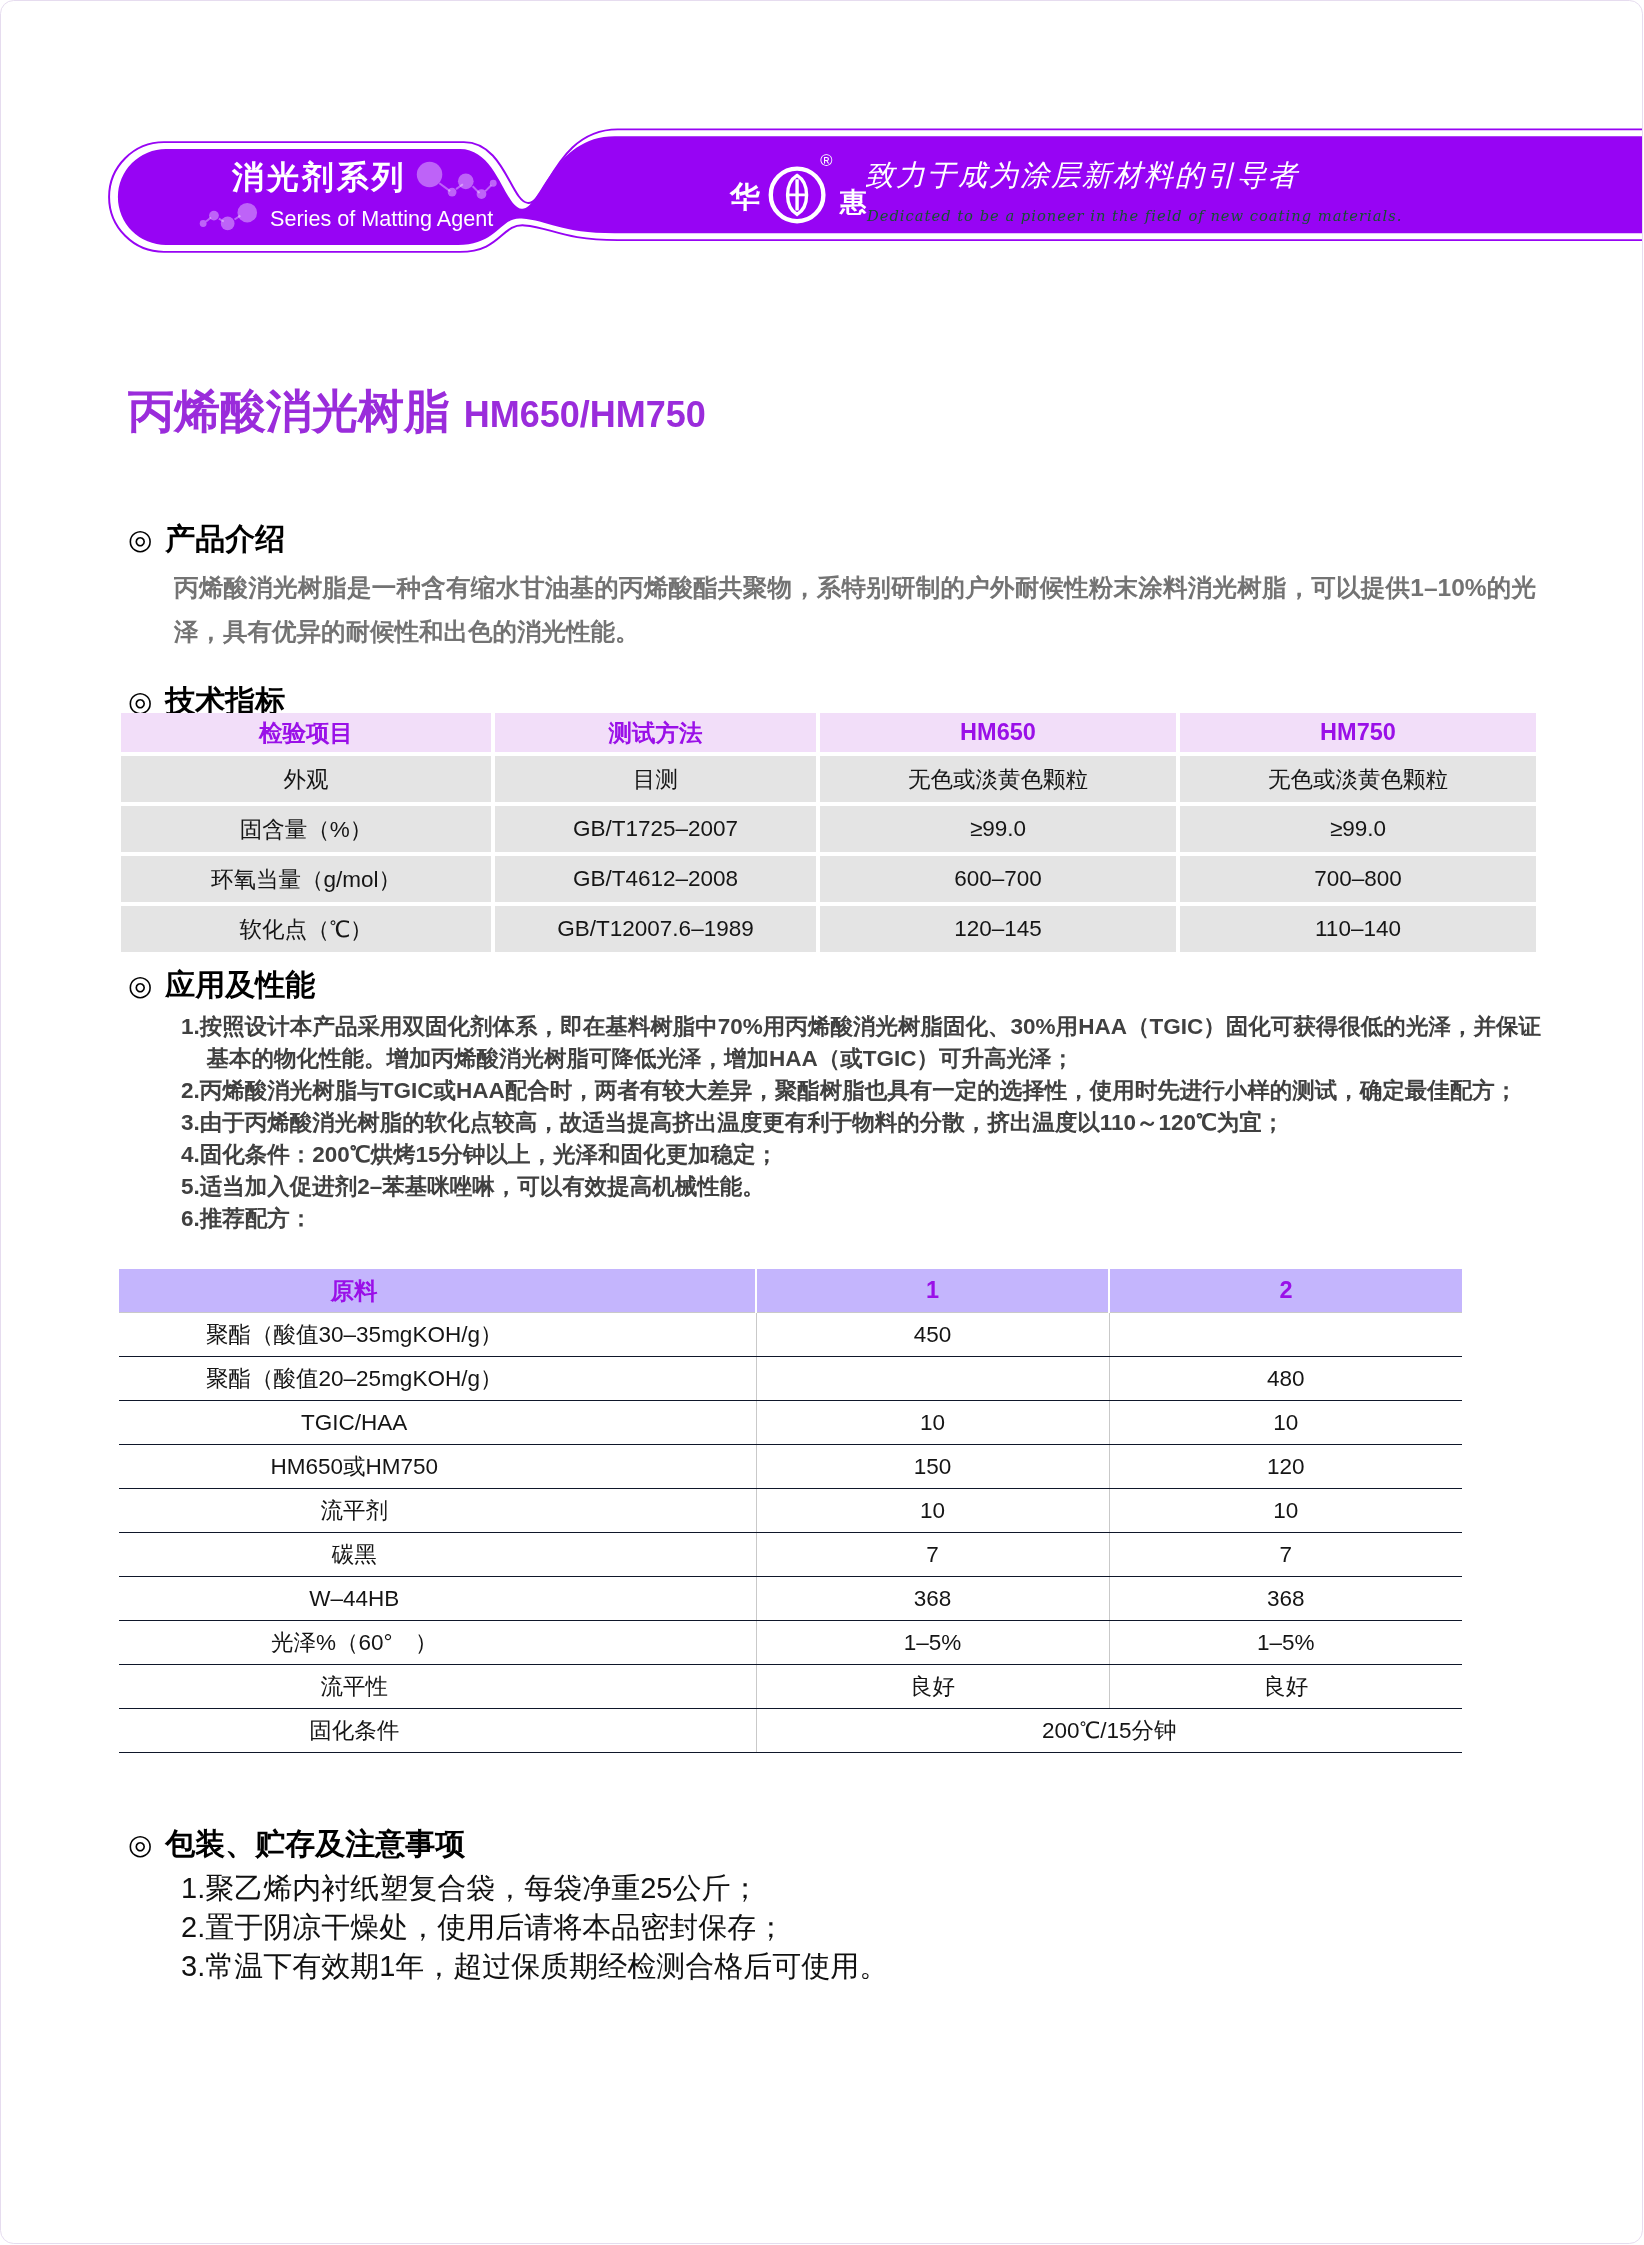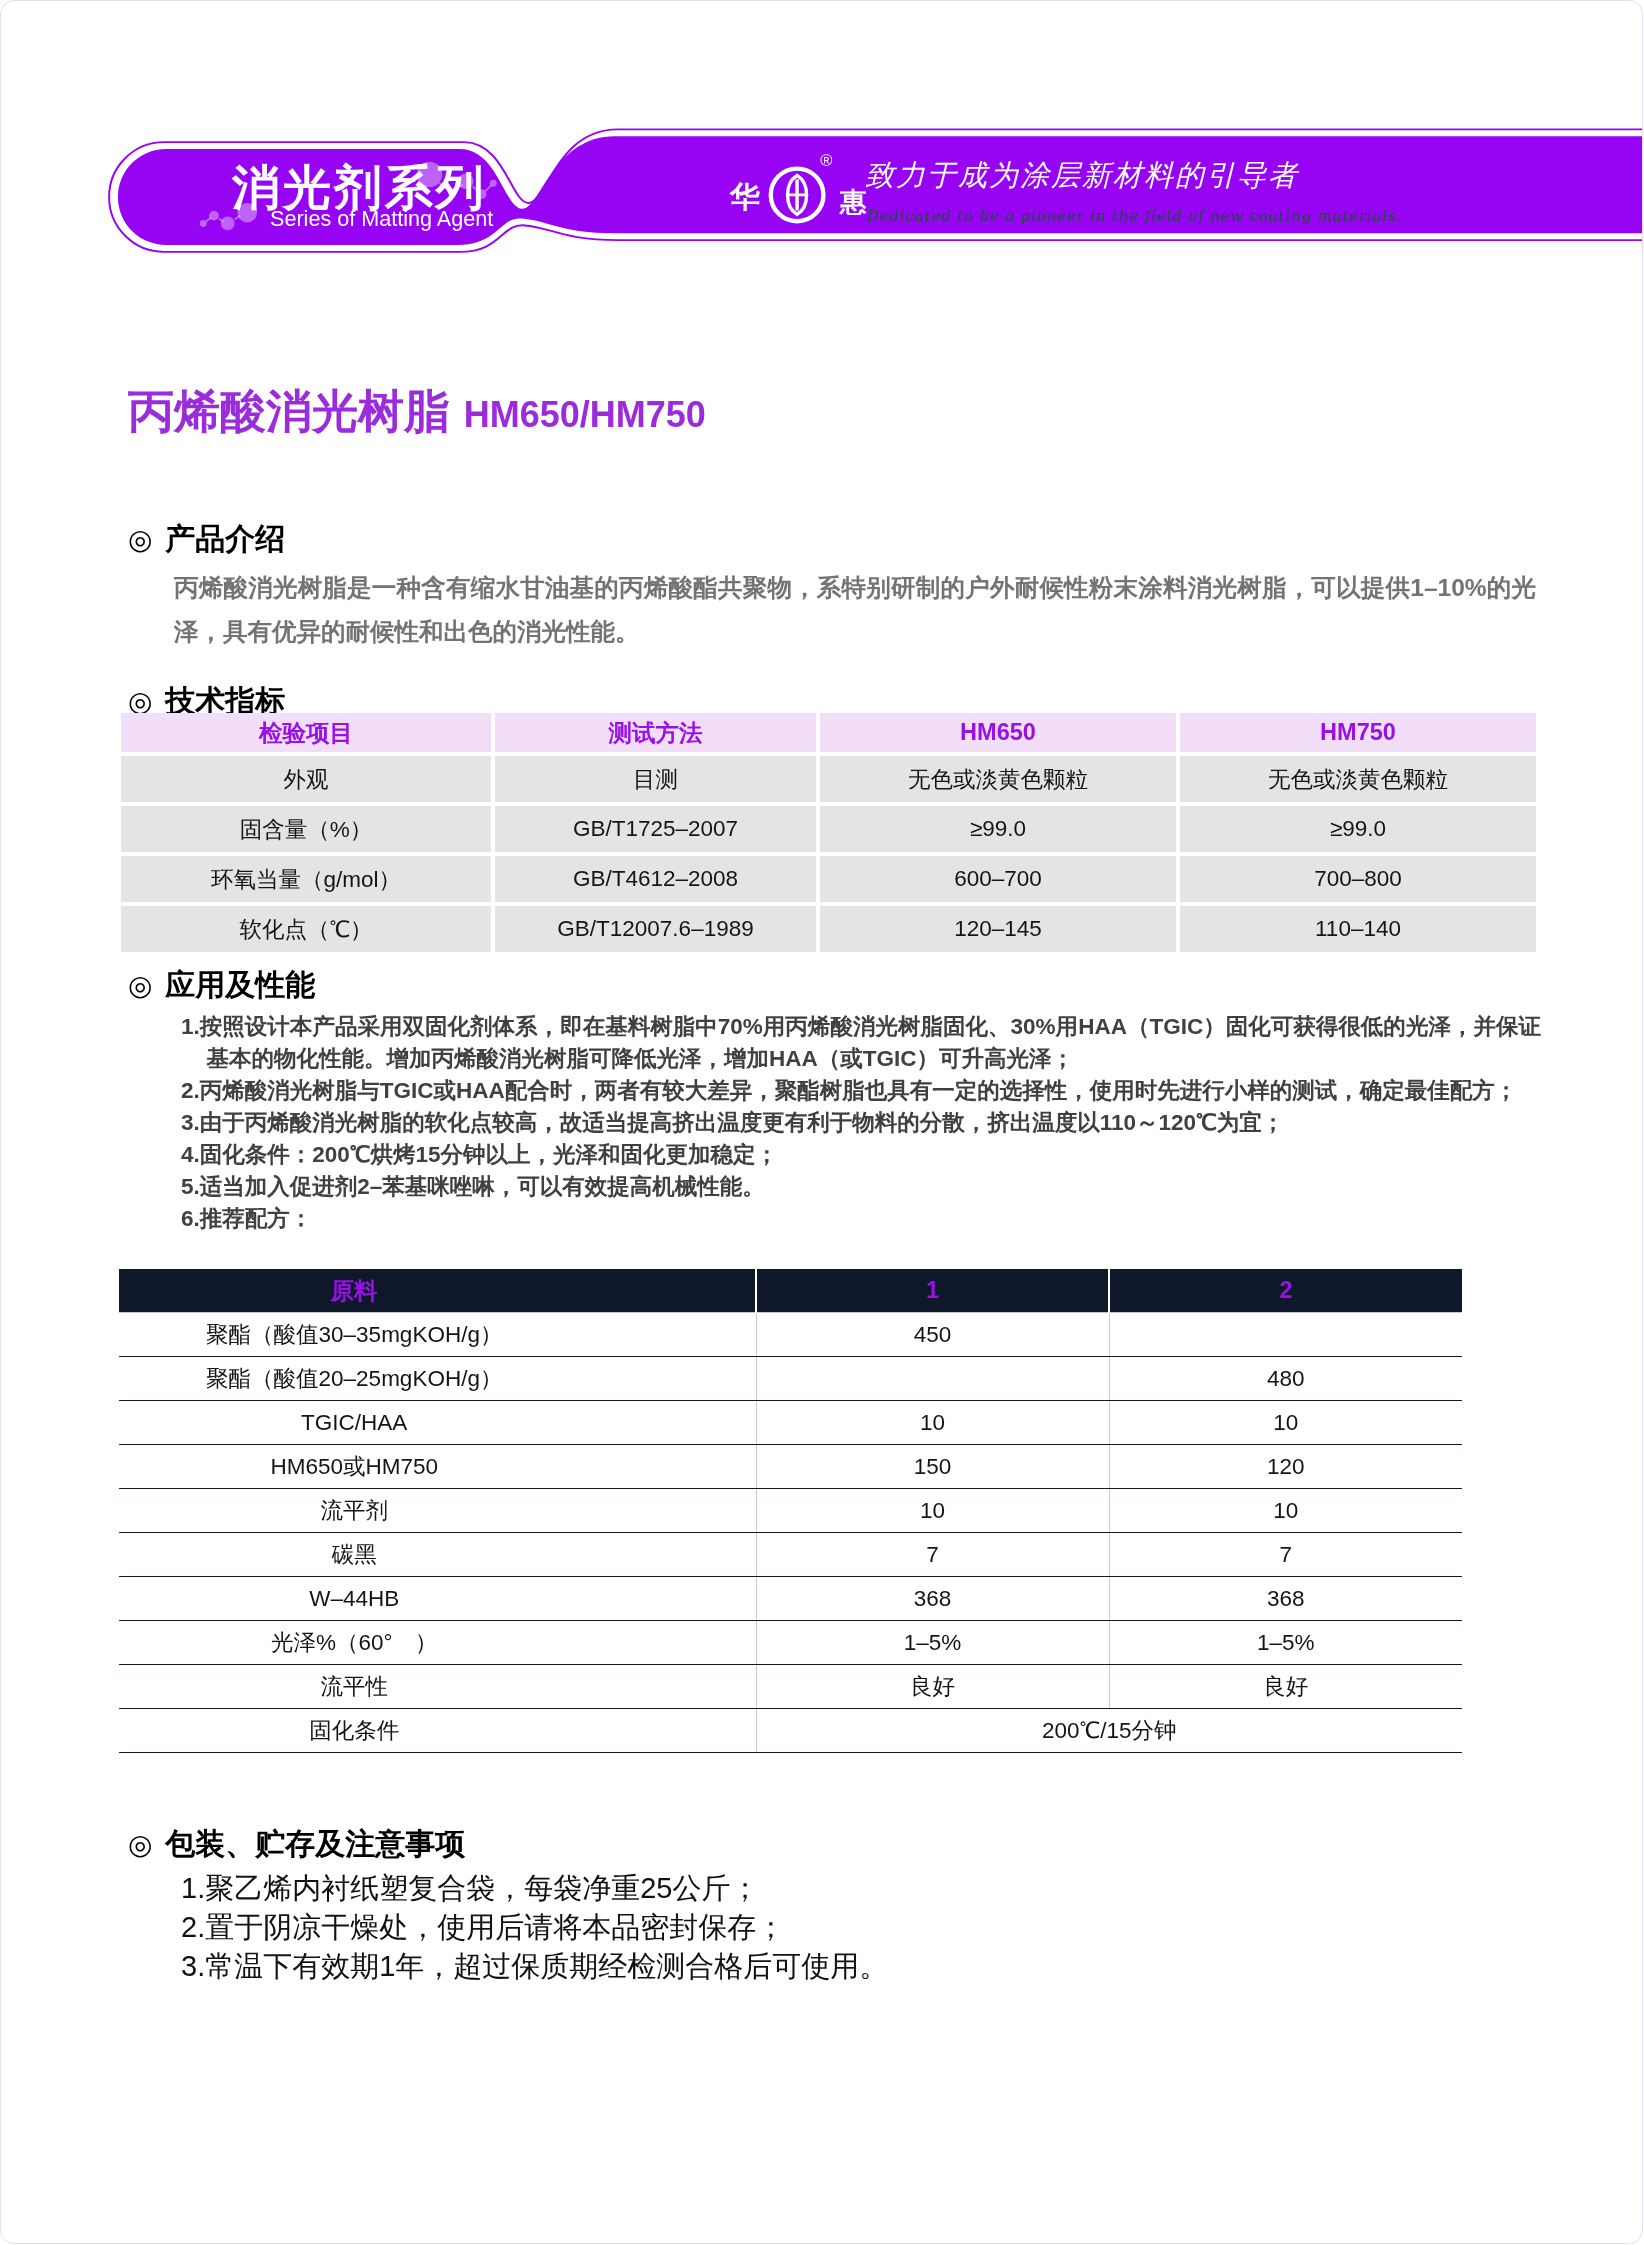--- a/index.html
+++ b/index.html
@@ -3,21 +3,21 @@
 <meta charset="utf-8">
 <style>
   html,body{margin:0;padding:0;background:#fff;}
   body{width:1645px;height:2246px;font-family:"Liberation Sans",sans-serif;}
   .page{position:relative;width:1643px;height:2244px;background:#fff;border:1px solid #e6dcef;border-radius:13.7px;overflow:hidden;box-sizing:border-box;}
 
   
   .banner{position:absolute;top:0;left:0;width:1645px;height:294px;}
   .banner svg.shape{position:absolute;top:0;left:0;}
   .abs{position:absolute;}
-  .series-title{left:231px;top:155px;font-size:48px;font-weight:bold;color:#fff;letter-spacing:2.9px;}
+  .series-title{left:231px;top:155px;font-size:32px;font-weight:bold;color:#fff;letter-spacing:2.9px;}
   .series-subtitle{left:269px;top:205px;font-size:21.6px;color:#fff;}
   .logo{left:729px;top:145px;display:flex;align-items:center;color:#fff;}
   .logo-cn-left{font-size:30px;font-weight:bold;margin-right:2px;margin-top:13.7px;}
   .logo-cn-right{font-size:26.5px;font-weight:bold;margin-left:2px;margin-top:21.6px;}
   .slogan-cn{left:864px;top:155px;font-size:29px;color:#fff;font-family:"DejaVu Serif",serif;font-style:italic;letter-spacing:2px;white-space:nowrap;}
   .slogan-en{left:866px;top:206px;font-size:14.7px;color:#14532d;font-family:"DejaVu Serif",serif;font-style:italic;letter-spacing:1px;white-space:nowrap;}
 
   
   .doc-title{left:127px;top:380px;white-space:nowrap;color:#9a2cdb;}
   .title-cn{font-size:46px;font-weight:bold;}
@@ -37,21 +37,21 @@
   .specs-table{position:absolute;left:116px;top:708px;width:1413px;border-collapse:separate;border-spacing:4.9px;table-layout:fixed;}
   .specs-table th{height:37px;background:#f2def9;color:#9a10e8;font-size:23.5px;font-weight:bold;text-align:center;}
   .specs-table td{height:44px;background:#e4e4e4;color:#151515;font-size:22.5px;font-weight:500;text-align:center;}
 
   
   .app-list{position:absolute;left:180px;top:1010px;width:1360px;font-size:22.5px;line-height:32px;color:#404040;font-weight:600;text-align:justify;}
   .app-item{padding-left:25.5px;text-indent:-25.5px;}
 
   
   .recipe-table{position:absolute;left:118px;top:1268px;width:1343px;border-collapse:collapse;table-layout:fixed;}
-  .recipe-table th{height:41px;background:#0f172a;color:#9a10e8;font-size:23.5px;font-weight:bold;text-align:center;}
+  .recipe-table th{height:41px;background:#c4b5fd;color:#9a10e8;font-size:23.5px;font-weight:bold;text-align:center;}
   .recipe-table th + th{border-left:2.9px solid #fff;}
   .recipe-table td{height:41px;background:#fff;color:#151515;font-size:22.5px;font-weight:500;text-align:center;border-bottom:1px solid #0f172a;}
   .recipe-table td + td{border-left:1px solid #c9c9c9;}
   .recipe-table tbody tr:first-child td{border-top:1px solid #c9c9c9;}
   .recipe-table .c-label{padding-right:167px;}
   .recipe-table th.c-label{padding-right:167px;}
 
   
   .pack-list{position:absolute;left:180px;top:1868px;width:1353px;font-size:29px;line-height:39px;color:#111;font-weight:400;}
   .pack-item{margin-bottom:0px;}

